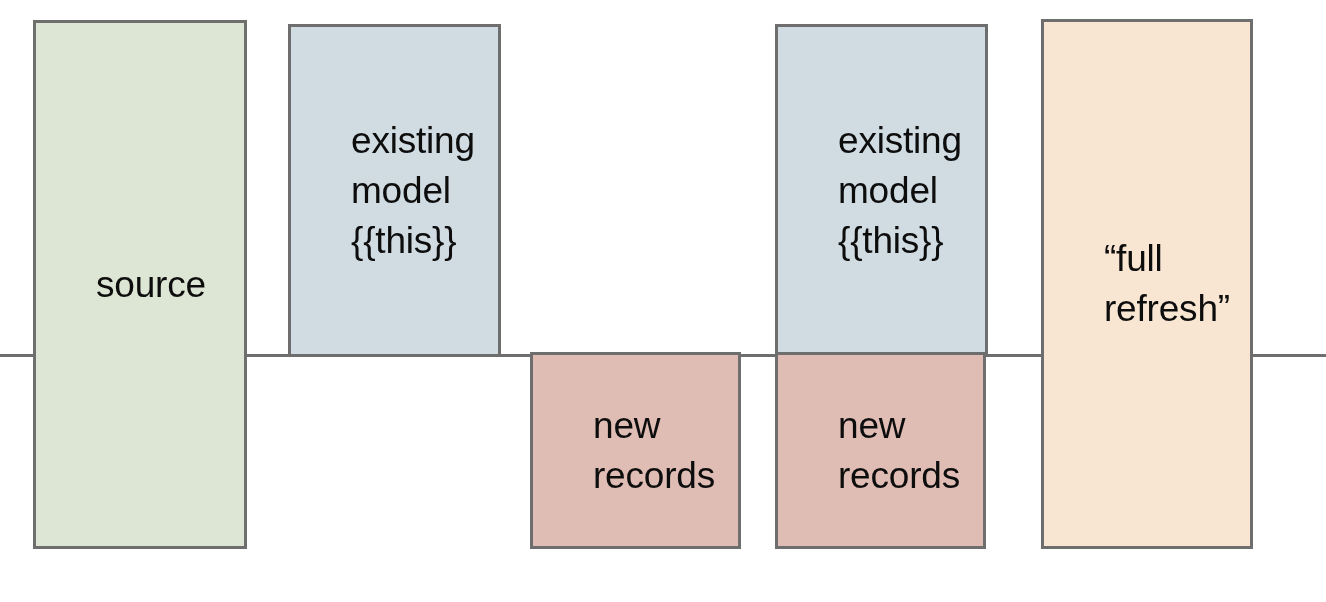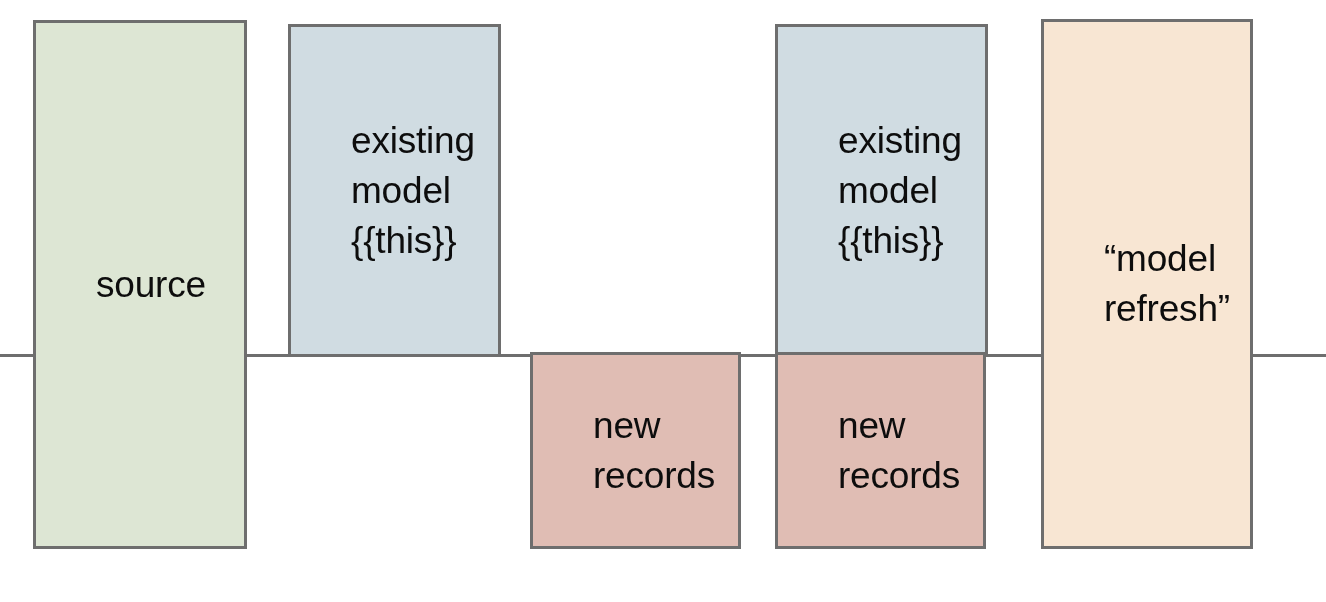--- a/index.html
+++ b/index.html
@@ -73,17 +73,17 @@
 model
 {{this}}</span>
   </div>
 
   <div class="box layer-box" style="left: 775px; top: 352px; width: 211px; height: 197px; background: rgb(224, 189, 180); border-color: rgb(110, 110, 110);">
     <span class="label" style="color: rgb(13, 13, 13);">new
 records</span>
   </div>
 
   <div class="box layer-box" style="left: 1041px; top: 19px; width: 212px; height: 530px; background: rgb(248, 230, 211); border-color: rgb(110, 110, 110);">
-    <span class="label" style="color: rgb(13, 13, 13);">“model
+    <span class="label" style="color: rgb(13, 13, 13);">“full
 refresh”</span>
   </div>
 
 </div>
 
 </body></html>

